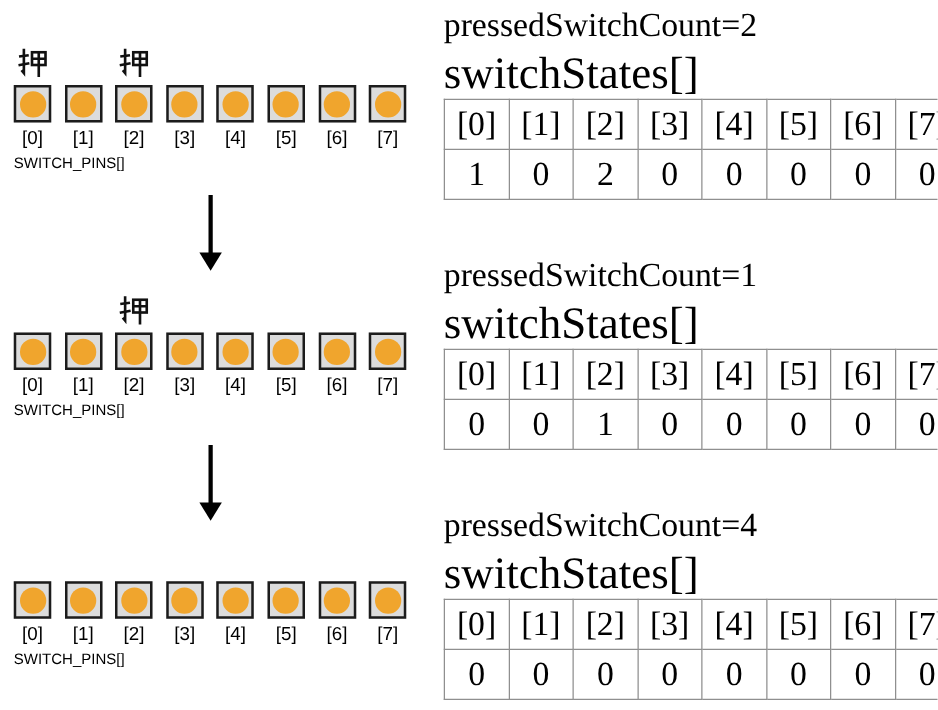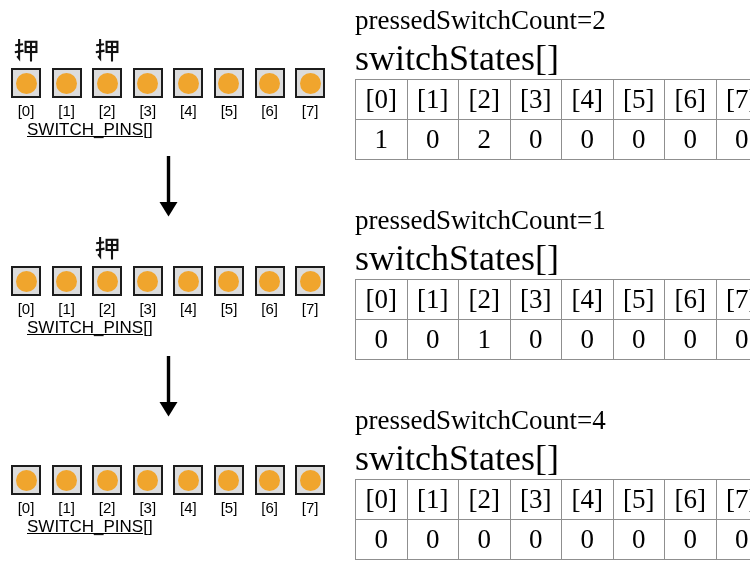--- a/index.html
+++ b/index.html
@@ -11,21 +11,21 @@
   .switch-block{position:absolute;left:11px;width:330px;height:112px;}
   .sb1{top:37px}.sb2{top:235px}.sb3{top:434px}
   .kanji{position:absolute;top:0;width:24px;height:26px;}
   .press-0{left:3px}.press-2{left:84px}
   .switch-row{position:absolute;top:31px;left:0;display:flex;gap:10.6px;}
   .switch{width:30px;height:30px;box-sizing:border-box;background:#dcdcdc;
           border:2px solid #1c1c1c;display:flex;align-items:center;justify-content:center;}
   .dot{width:21px;height:21px;border-radius:50%;background:#f0a52d;}
   .pin-labels{position:absolute;top:66px;left:0;display:flex;gap:10.6px;font-size:15px;line-height:16px;}
   .pin-labels span{width:30px;display:inline-block;text-align:center;}
-  .pins-name{position:absolute;top:84px;left:16px;font-size:17px;line-height:18px;text-decoration:underline;}
+  .pins-name{position:absolute;top:84px;left:0;font-size:12px;line-height:18px;}
 
   
   .arrow{position:absolute;left:158px;width:21px;height:62px;}
   .ar1{top:155px}.ar2{top:355px}
 
   
   .state-block{position:absolute;left:355px;width:405px;height:160px;font-family:Liberation Serif, serif;}
   .st1{top:5px}.st2{top:205px}.st3{top:405px}
   .count-label{font-size:27px;line-height:30px;white-space:nowrap;}
   .states-label{position:absolute;top:38px;left:0;font-size:36px;line-height:30px;white-space:nowrap;}

